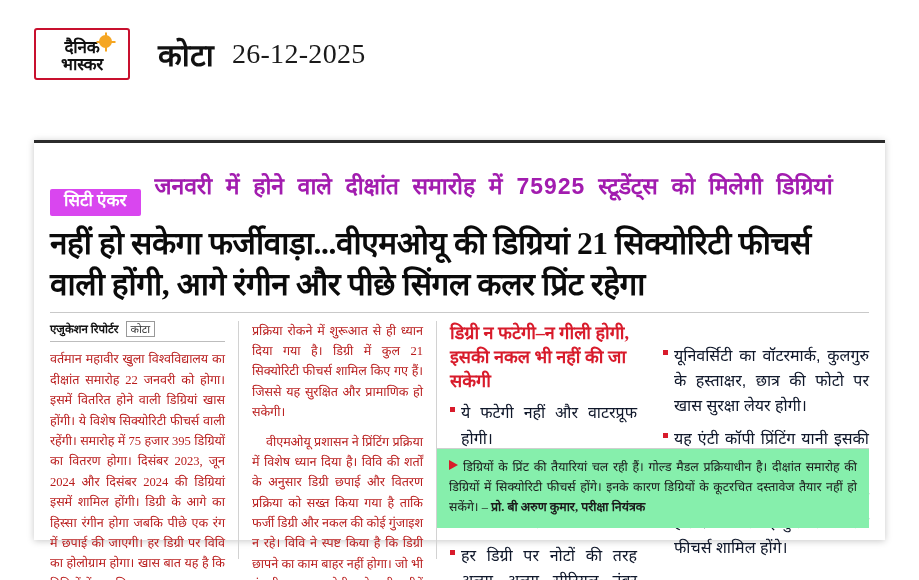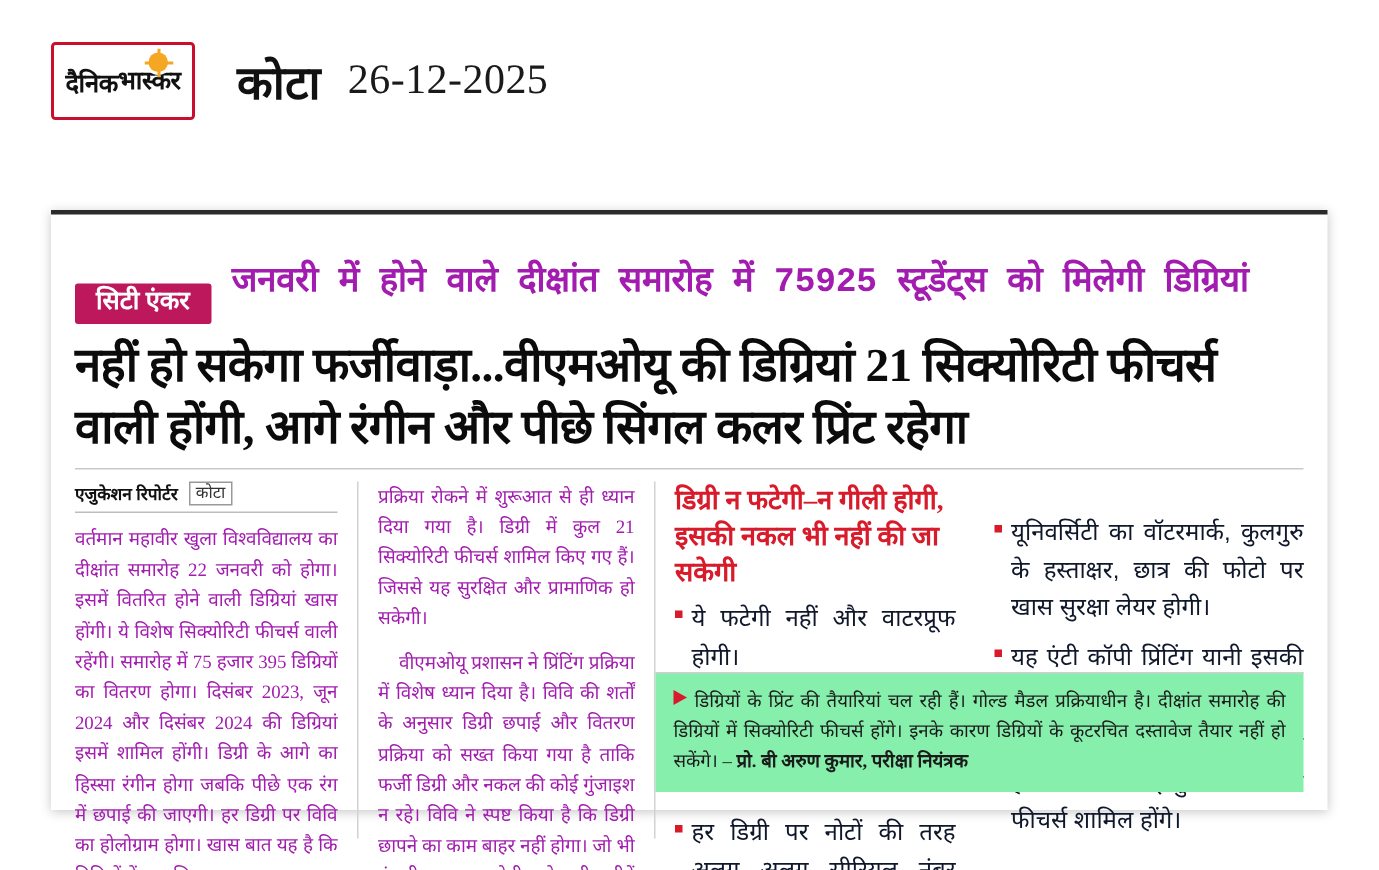--- a/index.html
+++ b/index.html
@@ -28,21 +28,21 @@
     padding: 30px 0 0 34px;
     height: 78px;
     box-sizing: border-box;
   }
   .logo {
     width: 96px;
     height: 52px;
     border: 2px solid #c8102e;
     border-radius: 3px;
     display: flex;
-    flex-direction: row;
+    flex-direction: column;
     align-items: center;
     justify-content: center;
     position: relative;
     box-sizing: border-box;
     background: #fff;
   }
   .logo .sun {
     position: absolute;
     top: 5px;
     right: 16px;
@@ -107,21 +107,21 @@
     padding: 12px 16px 10px 16px;
   }
 
   .kicker-row {
     display: flex;
     align-items: center;
     gap: 14px;
     margin-bottom: 2px;
   }
   .kicker-tag {
-    background: #be185d;
+    background: #d946ef;
     color: #fff;
     font-family: "Liberation Serif", serif;
     font-weight: bold;
     font-size: 17px;
     padding: 3px 14px 5px 14px;
     border-radius: 2px;
     line-height: 1.1;
     white-space: nowrap;
     margin-top: 34px;
   }
@@ -185,21 +185,21 @@
     color: #333;
     border: 1px solid #999;
     padding: 0 4px;
     line-height: 1.35;
   }
 
   .body-text {
     font-family: "Liberation Serif", serif;
     font-size: 12.6px;
     line-height: 1.62;
-    color: #a21caf;
+    color: #b91c1c;
     text-align: justify;
     margin: 0 0 9px 0;
     letter-spacing: -0.05px;
   }
   .body-text.indent { text-indent: 14px; }
 
   .sub-head {
     font-family: "Liberation Serif", serif;
     font-weight: bold;
     font-size: 18px;

